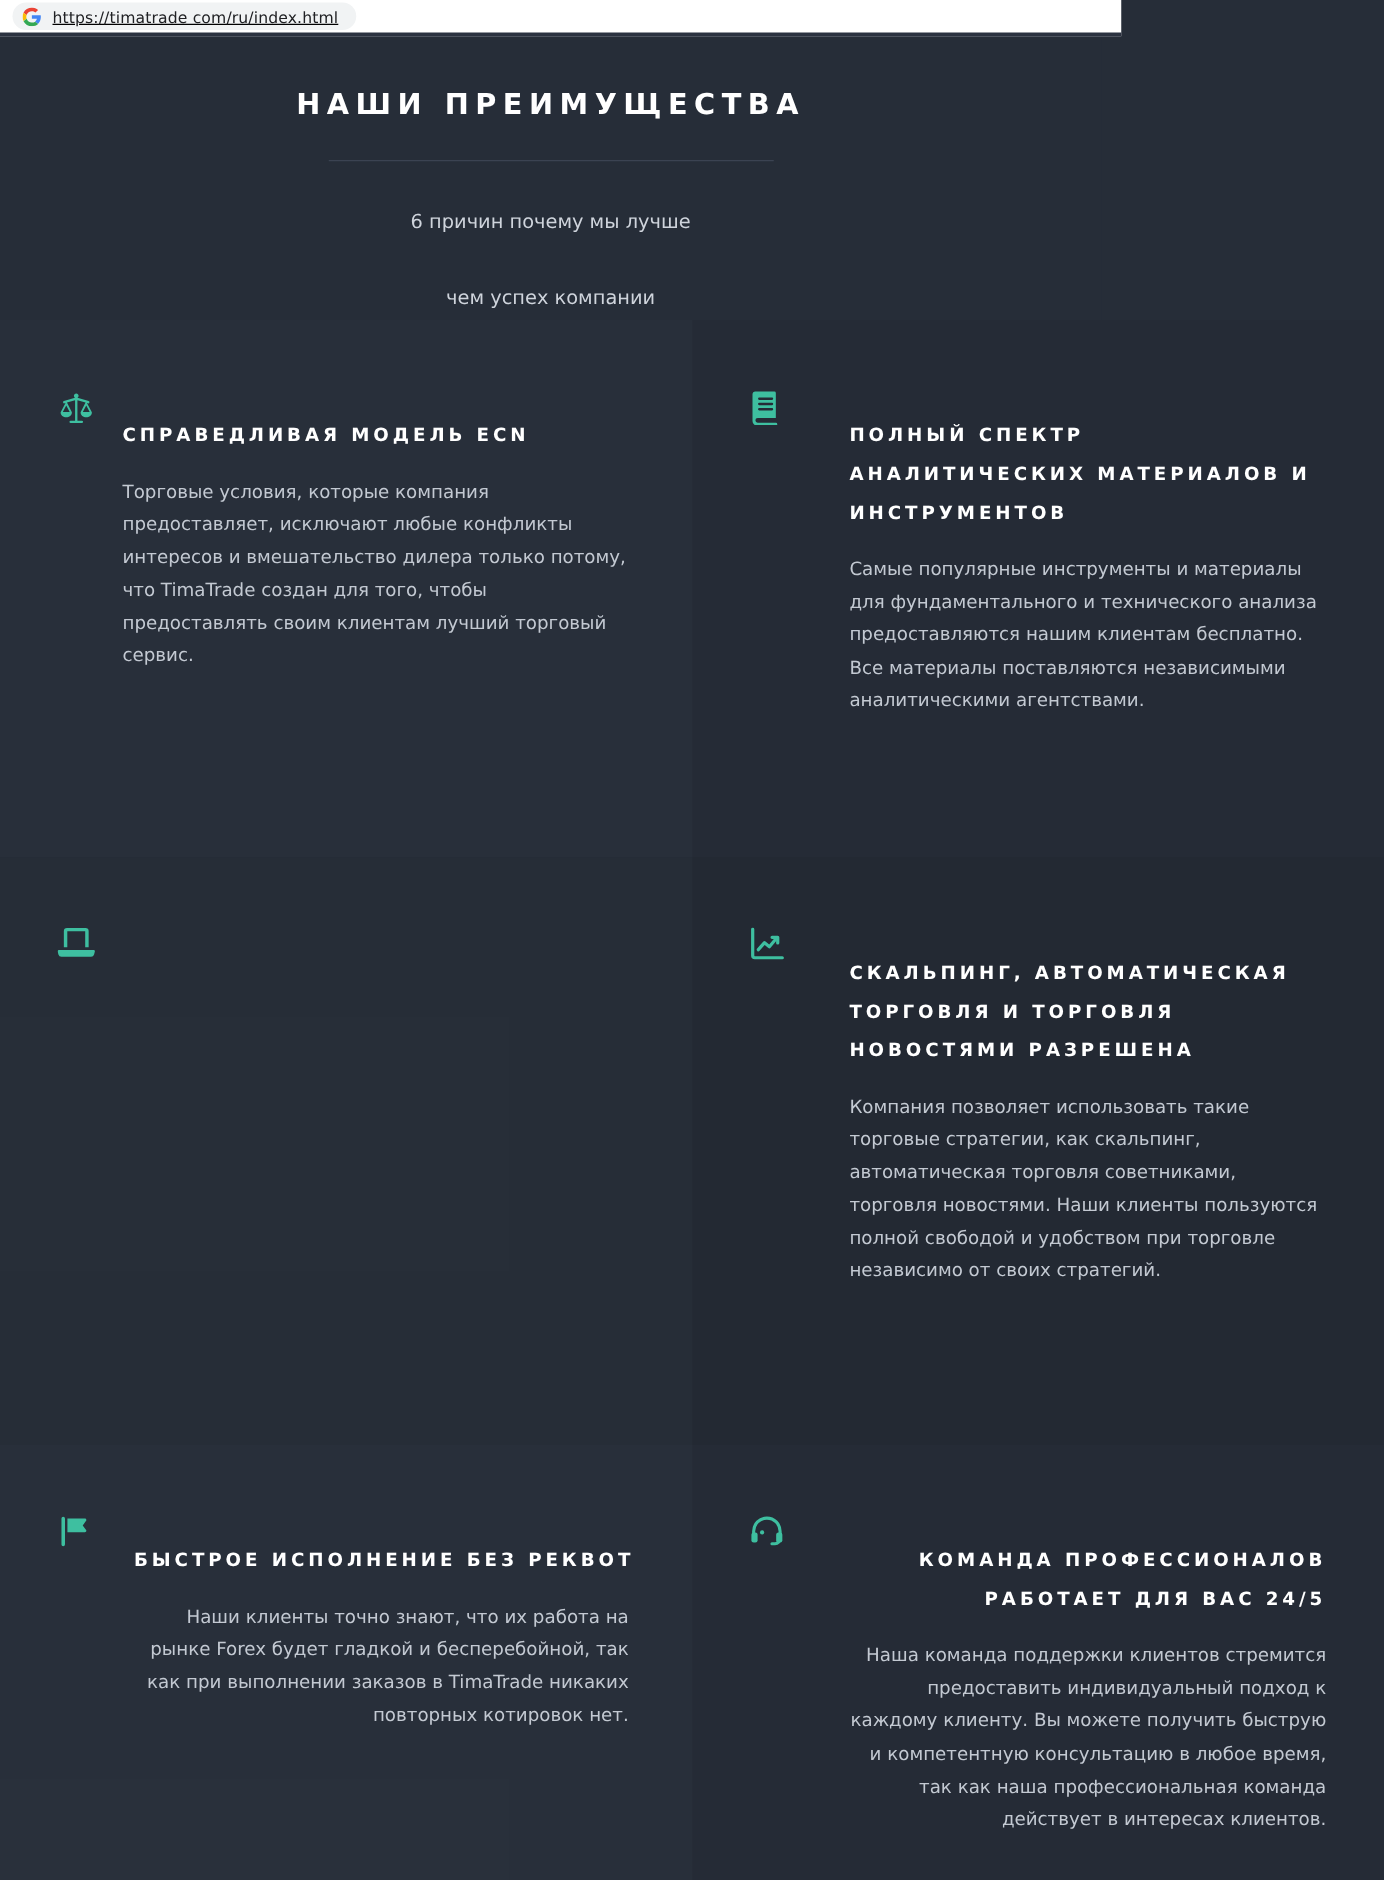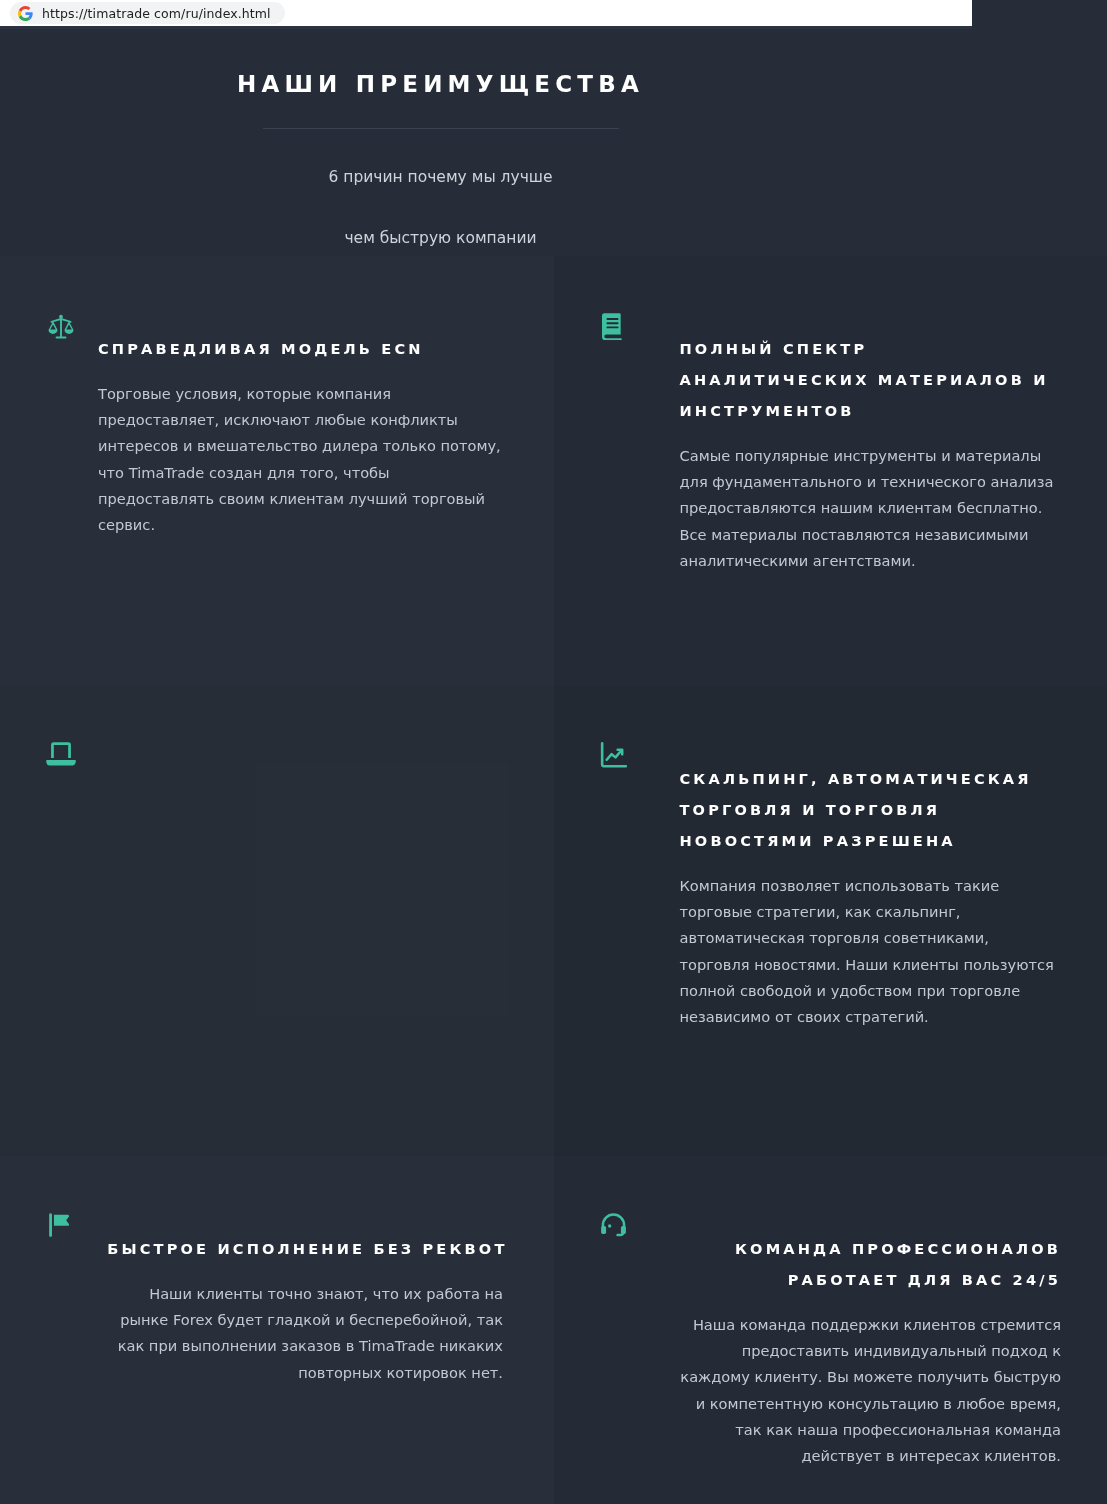--- a/index.html
+++ b/index.html
@@ -8,27 +8,28 @@
     width: 1107px;
     height: 1504px;
     background: #262d38;
     font-family: "DejaVu Sans", "Liberation Sans", sans-serif;
     overflow: hidden;
   }
 
   
   #browser-bar {
     position: relative;
-    width: 972px;
+    width: 897px;
     height: 29px;
     background: #ffffff;
     display: flex;
     align-items: center;
     padding-left: 10px;
     border-bottom: 3px solid #2b3240;
+    text-decoration: underline;
   }
   #url-pill {
     display: flex;
     align-items: center;
     height: 22px;
     background: #f1f3f4;
     border-radius: 11px;
     padding: 0 14px 0 8px;
     min-width: 275px;
   }
@@ -142,21 +143,21 @@
     </span>
     <span id="url-text">https://timatrade com/ru/index.html</span>
   </div>
 </div>
 
 <div id="hero">
   <h1 id="section-title">НАШИ ПРЕИМУЩЕСТВА</h1>
   <div id="title-divider"></div>
   <div id="section-subtitle">
     <span class="sub-line">6 причин почему мы лучше</span>
-    <span class="sub-line">чем быструю компании</span>
+    <span class="sub-line">чем успех компании</span>
   </div>
 </div>
 
 <div id="features">
 
   <div class="feature-row row-a row-1">
 
     <div class="feature-cell cell-left">
       <div class="icon-slot">
         <svg width="30" height="30" viewBox="0 0 24 24" fill="currentColor">

